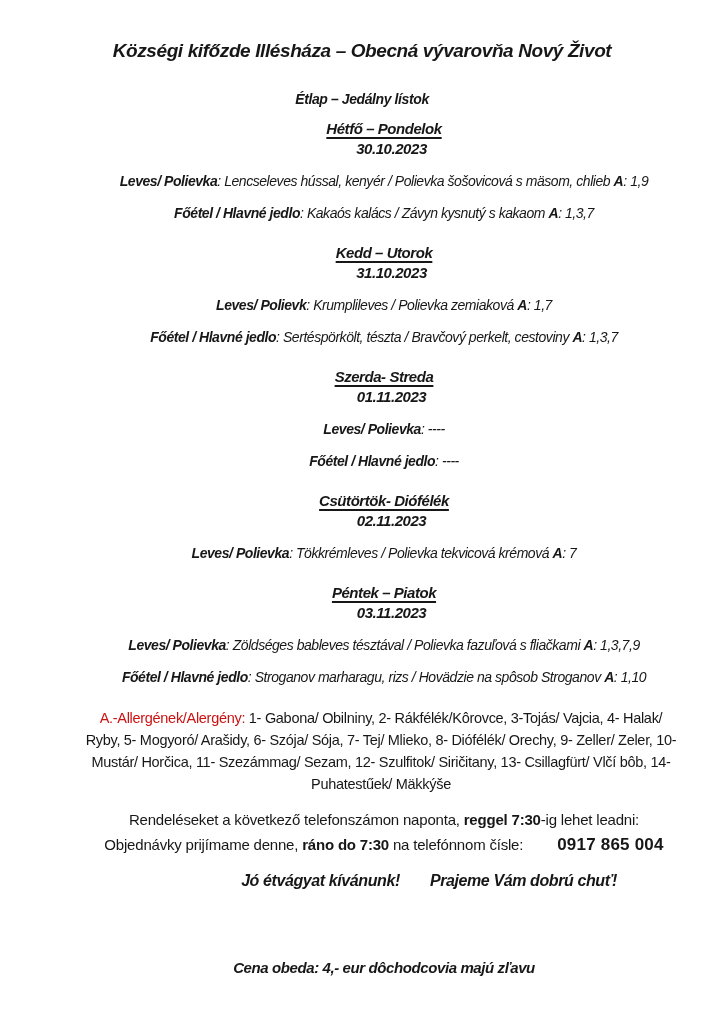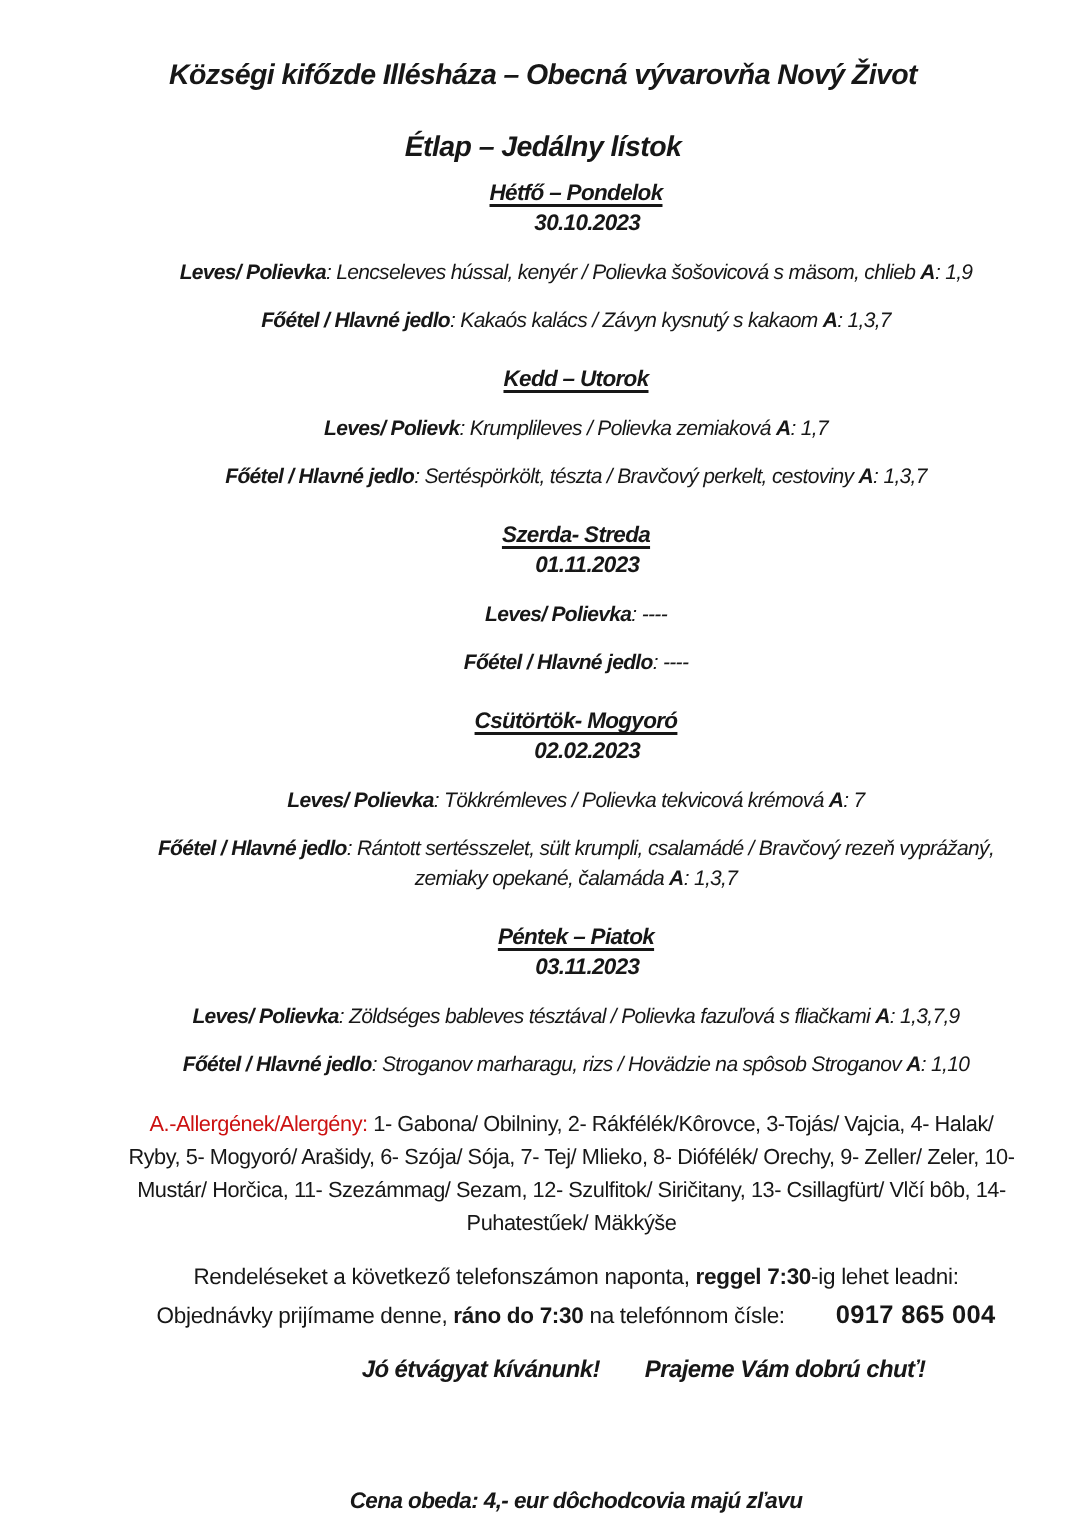--- a/index.html
+++ b/index.html
@@ -15,21 +15,21 @@
   
   .header { text-align: center; padding-top: 40px; }
   .title {
     font-style: italic; font-weight: bold;
     font-size: 19px; line-height: 22px;
     letter-spacing: -0.4px;
   }
   .subtitle {
     margin-top: 26px;
     font-style: italic; font-weight: bold;
-    font-size: 19px; line-height: 22px;
+    font-size: 14px; line-height: 22px;
     letter-spacing: -0.4px;
   }
 
   
   .menu { padding: 9px 0 0 85px; width: 598px; text-align: center; }
 
   .day {
     margin: 0 0 20px 0;
     font-style: italic;
     font-size: 14px; line-height: 20px;
@@ -94,36 +94,36 @@
 
     <section class="day">
       <div class="day-name">Hétfő – Pondelok</div>
       <div class="day-date">30.10.2023</div>
       <p class="dish"><b class="lbl">Leves/ Polievka</b><span>: Lencseleves hússal, kenyér / Polievka šošovicová s mäsom, chlieb </span><b class="lbl">A</b><span>: 1,9</span></p>
       <p class="dish"><b class="lbl">Főétel / Hlavné jedlo</b><span>: Kakaós kalács / Závyn kysnutý s kakaom </span><b class="lbl">A</b><span>: 1,3,7</span></p>
     </section>
 
     <section class="day">
       <div class="day-name">Kedd – Utorok</div>
+      <div class="day-date">31.10.2023</div>
       <p class="dish"><b class="lbl">Leves/ Polievk</b><span>: Krumplileves / Polievka zemiaková </span><b class="lbl">A</b><span>: 1,7</span></p>
       <p class="dish"><b class="lbl">Főétel / Hlavné jedlo</b><span>: Sertéspörkölt, tészta / Bravčový perkelt, cestoviny </span><b class="lbl">A</b><span>: 1,3,7</span></p>
     </section>
 
     <section class="day">
       <div class="day-name">Szerda- Streda</div>
       <div class="day-date">01.11.2023</div>
       <p class="dish"><b class="lbl">Leves/ Polievka</b><span>: ----</span></p>
       <p class="dish"><b class="lbl">Főétel / Hlavné jedlo</b><span>: ----</span></p>
     </section>
 
     <section class="day">
-      <div class="day-name">Csütörtök- Mogyoró</div>
-      <div class="day-date">02.02.2023</div>
+      <div class="day-name">Csütörtök- Diófélék</div>
+      <div class="day-date">02.11.2023</div>
       <p class="dish"><b class="lbl">Leves/ Polievka</b><span>: Tökkrémleves / Polievka tekvicová krémová </span><b class="lbl">A</b><span>: 7</span></p>
-      <p class="dish"><b class="lbl">Főétel / Hlavné jedlo</b><span>: Rántott sertésszelet, sült krumpli, csalamádé / Bravčový rezeň vyprážaný, zemiaky opekané, čalamáda </span><b class="lbl">A</b><span>: 1,3,7</span></p>
     </section>
 
     <section class="day">
       <div class="day-name">Péntek – Piatok</div>
       <div class="day-date">03.11.2023</div>
       <p class="dish"><b class="lbl">Leves/ Polievka</b><span>: Zöldséges bableves tésztával / Polievka fazuľová s fliačkami </span><b class="lbl">A</b><span>: 1,3,7,9</span></p>
       <p class="dish"><b class="lbl">Főétel / Hlavné jedlo</b><span>: Stroganov marharagu, rizs / Hovädzie na spôsob Stroganov </span><b class="lbl">A</b><span>: 1,10</span></p>
     </section>
 
     <p class="allergens"><span class="red" style="color: rgb(204, 17, 17);">A.-Allergének/Alergény:</span><span> 1- Gabona/ Obilniny, 2- Rákfélék/Kôrovce, 3-Tojás/ Vajcia, 4- Halak/ Ryby, 5- Mogyoró/ Arašidy, 6- Szója/ Sója, 7- Tej/ Mlieko, 8- Diófélék/ Orechy, 9- Zeller/ Zeler, 10- Mustár/ Horčica, 11- Szezámmag/ Sezam, 12- Szulfitok/ Siričitany, 13- Csillagfürt/ Vlčí bôb, 14- Puhatestűek/ Mäkkýše</span></p>

